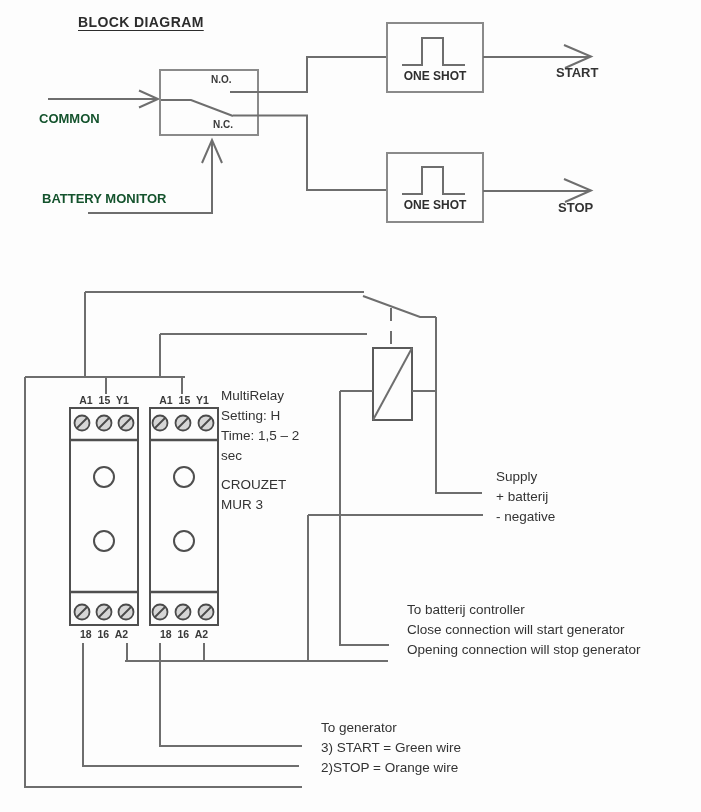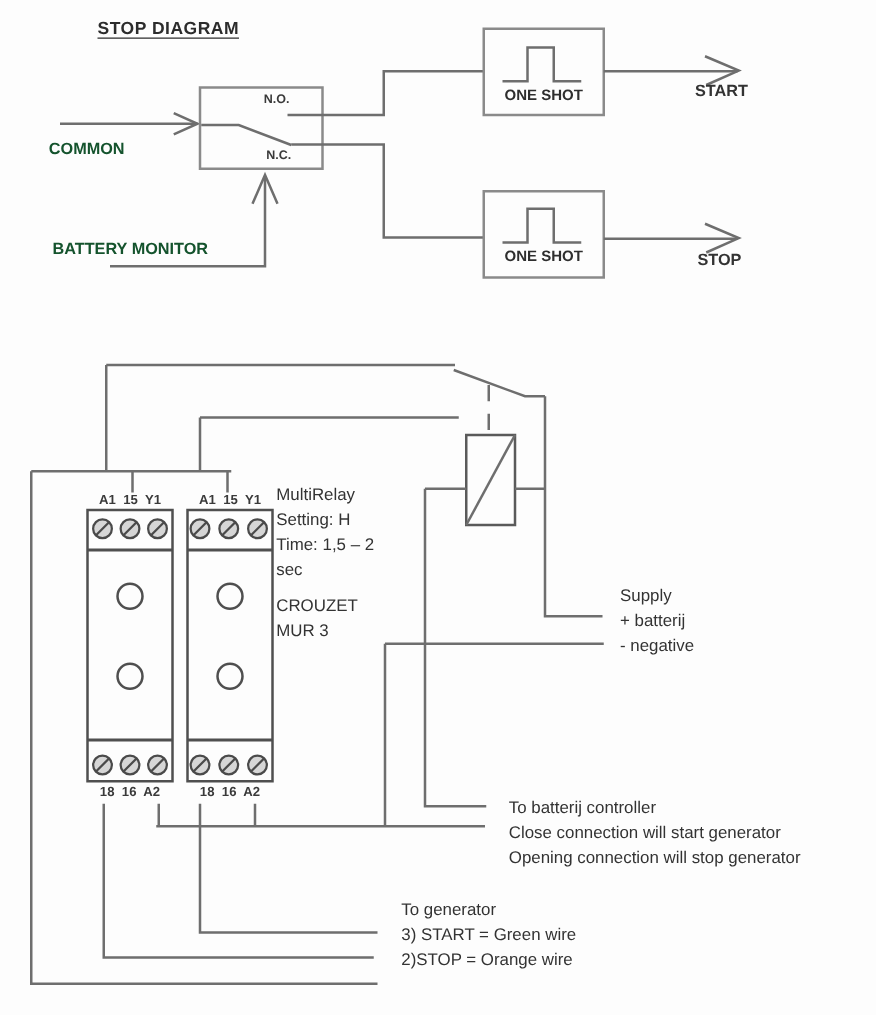--- a/index.html
+++ b/index.html
@@ -113,21 +113,21 @@
       <circle cx="183" cy="612" r="7.5"></circle>
       <circle cx="206" cy="612" r="7.5"></circle>
 
       <path fill="none" d="M77,428 L87,418 M99,428 L109,418 M121,428 L131,418
                            M155,428 L165,418 M178,428 L188,418 M201,428 L211,418
                            M77,617 L87,607 M99,617 L109,607 M121,617 L131,607
                            M155,617 L165,607 M178,617 L188,607 M201,617 L211,607"></path>
     </g>
   </svg>
 
-  <div class="txt title" style="left:78px;top:14px;">STOP DIAGRAM</div>
+  <div class="txt title" style="left:78px;top:14px;">BLOCK DIAGRAM</div>
 
   <div class="txt contact-label" style="left:211px;top:74px;">N.O.</div>
   <div class="txt contact-label" style="left:213px;top:119px;">N.C.</div>
 
   <div class="txt bd-label" style="left:39px;top:111px;">COMMON</div>
   <div class="txt bd-label" style="left:42px;top:191px;">BATTERY MONITOR</div>
 
   <div class="txt oneshot" style="left:387px;top:69px;">ONE SHOT</div>
   <div class="txt oneshot" style="left:387px;top:198px;">ONE SHOT</div>
 
@@ -148,21 +148,21 @@
     <div class="line">CROUZET</div>
     <div class="line">MUR 3</div>
   </div>
 
   <div class="txt ann" style="left:496px;top:467px;">
     <div class="line">Supply</div>
     <div class="line">+ batterij</div>
     <div class="line">- negative</div>
   </div>
 
-  <div class="txt ann" style="left:407px;top:636px;">
+  <div class="txt ann" style="left:407px;top:600px;">
     <div class="line">To batterij controller</div>
     <div class="line">Close connection will start generator</div>
     <div class="line">Opening connection will stop generator</div>
   </div>
 
   <div class="txt ann" style="left:321px;top:718px;">
     <div class="line">To generator</div>
     <div class="line">3) START = Green wire</div>
     <div class="line">2)STOP = Orange wire</div>
   </div>

